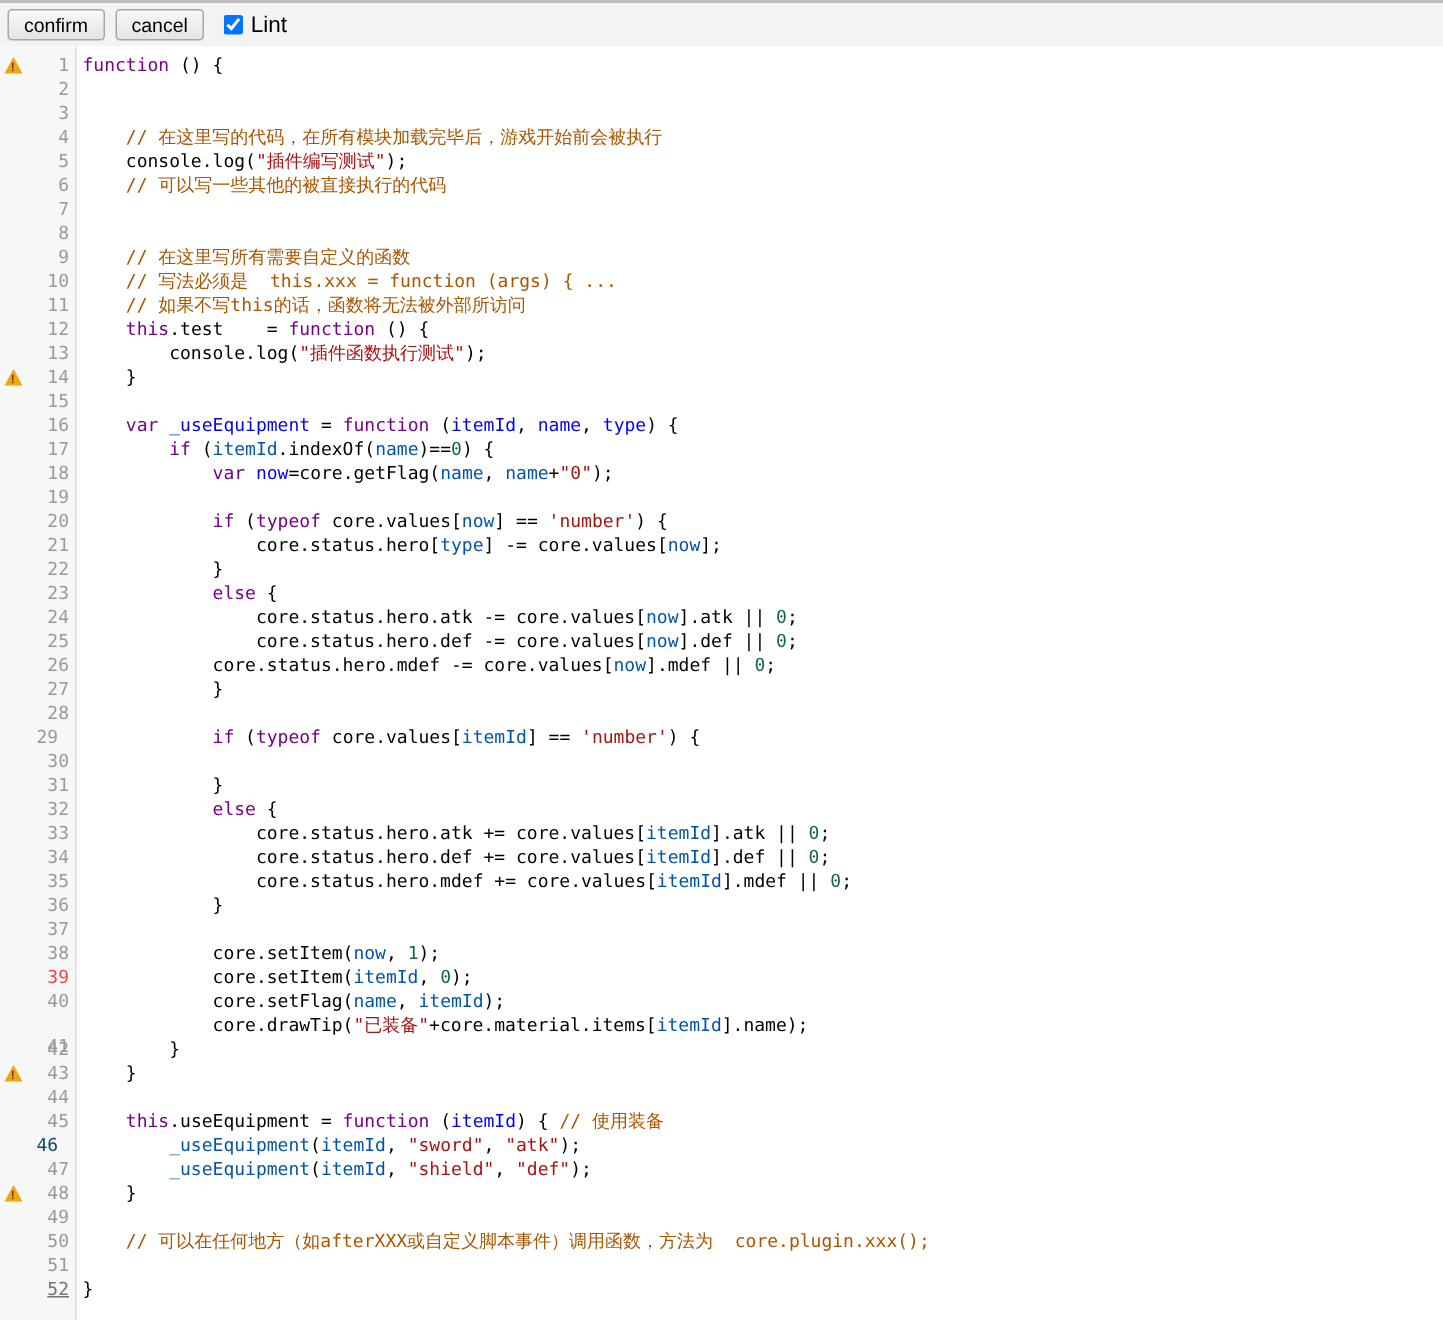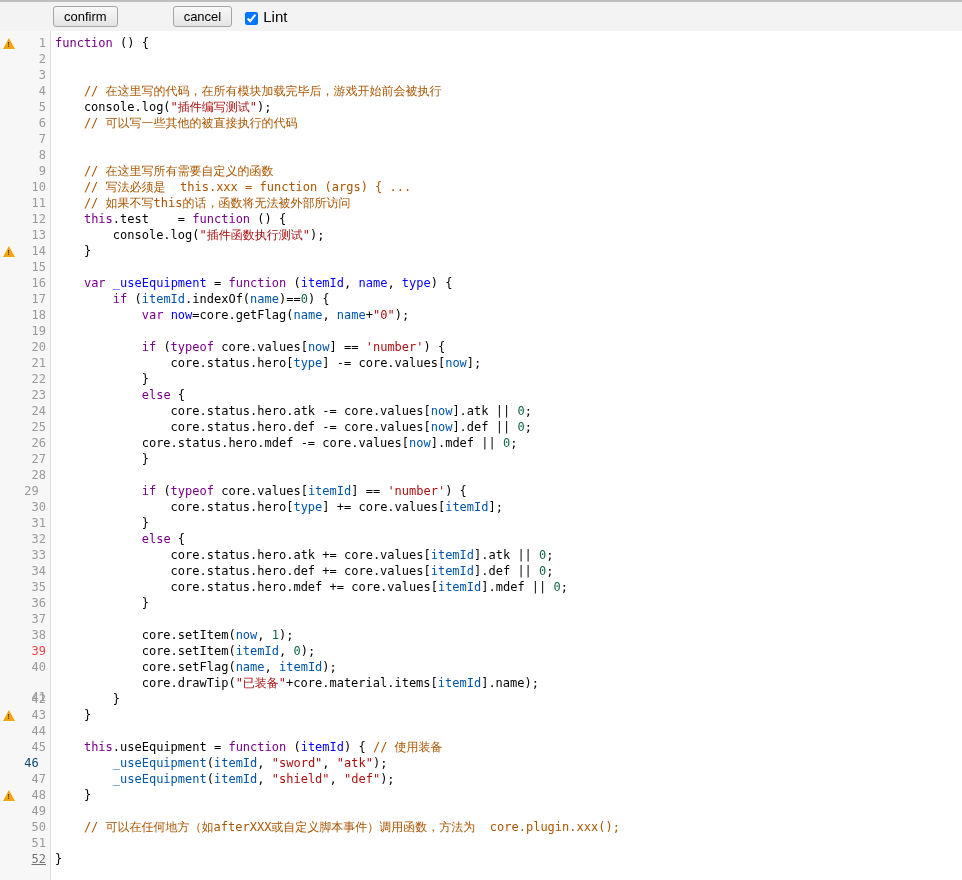--- a/index.html
+++ b/index.html
@@ -2,22 +2,22 @@
 <html style="--c-k: #708; --c-d: #00f; --c-v: #05a; --c-s: #a11; --c-n: #164; --c-c: #a50; --c-p: #000; --c-warn: #f0a60e;"><head>
 <meta charset="utf-8">
 <style>
   html,body{margin:0;padding:0;}
   body{width:962px;height:880px;background:#fff;overflow:hidden;font-family:"Liberation Sans",sans-serif;}
 
   
   .toolbar{height:31px;box-sizing:border-box;border-top:2px solid #bdbdbd;background:#f3f3f3;
            display:flex;align-items:center;padding-left:5px;gap:7px;}
   .btn{font:13px "Liberation Sans",sans-serif;color:#000;background:linear-gradient(#f8f8f8,#e4e4e4);
-       border:1px solid #a6a6a6;border-radius:3px;padding:2px 10px;cursor:pointer;margin-left:48px;}
-  .lint-wrap{display:flex;align-items:flex-end;gap:5px;margin-left:6px;}
+       border:1px solid #a6a6a6;border-radius:3px;padding:2px 10px;cursor:pointer;}
+  .lint-wrap{display:flex;align-items:center;gap:5px;margin-left:6px;}
   .lint-wrap input{width:13px;height:13px;margin:0;}
   .lint-label{font-size:15px;color:#000;}
 
   
   .editor{position:relative;height:849px;font-family:"DejaVu Sans Mono","Liberation Mono",monospace;
           font-size:12px;line-height:16px;cursor:text;background:#fff;}
   .gutter-strip{position:absolute;left:0;top:0;bottom:0;width:50px;background:#f7f7f7;border-right:1px solid #ddd;}
   .lines{position:relative;padding-top:4px;}
   .cm-row{display:flex;height:16px;}
   .gut{width:51px;flex:none;display:flex;align-items:center;box-sizing:border-box;}
@@ -259,21 +259,20 @@
           <div class="marker"></div>
           <div class="lnum" style="color: rgb(153, 153, 153); text-align: center;">29</div>
         </div>
         <pre class="code"><span class="tok-p">            </span><span class="tok-k">if</span><span class="tok-p"> (</span><span class="tok-k">typeof</span><span class="tok-p"> core.values[</span><span class="tok-v">itemId</span><span class="tok-p">] == </span><span class="tok-s">'number'</span><span class="tok-p">) {</span></pre>
       </div>
       <div class="cm-row">
         <div class="gut">
           <div class="marker"></div>
           <div class="lnum" style="color: rgb(153, 153, 153);">30</div>
         </div>
-        <pre class="code"><span class="tok-p">                core.status.hero[</span><span class="tok-v">type</span><span class="tok-p">] += core.values[</span><span class="tok-v">itemId</span><span class="tok-p">];</span></pre>
       </div>
       <div class="cm-row">
         <div class="gut">
           <div class="marker"></div>
           <div class="lnum" style="color: rgb(153, 153, 153);">31</div>
         </div>
         <pre class="code"><span class="tok-p">            }</span></pre>
       </div>
       <div class="cm-row">
         <div class="gut">

